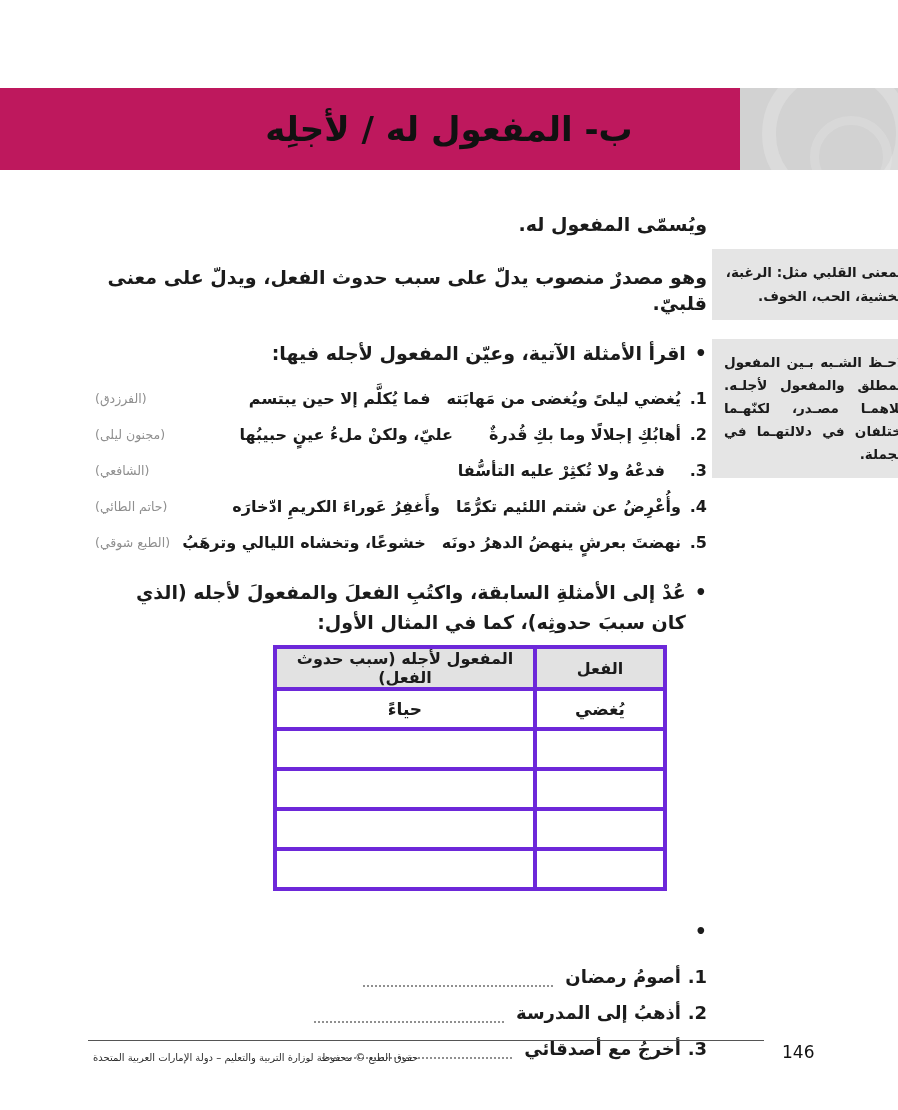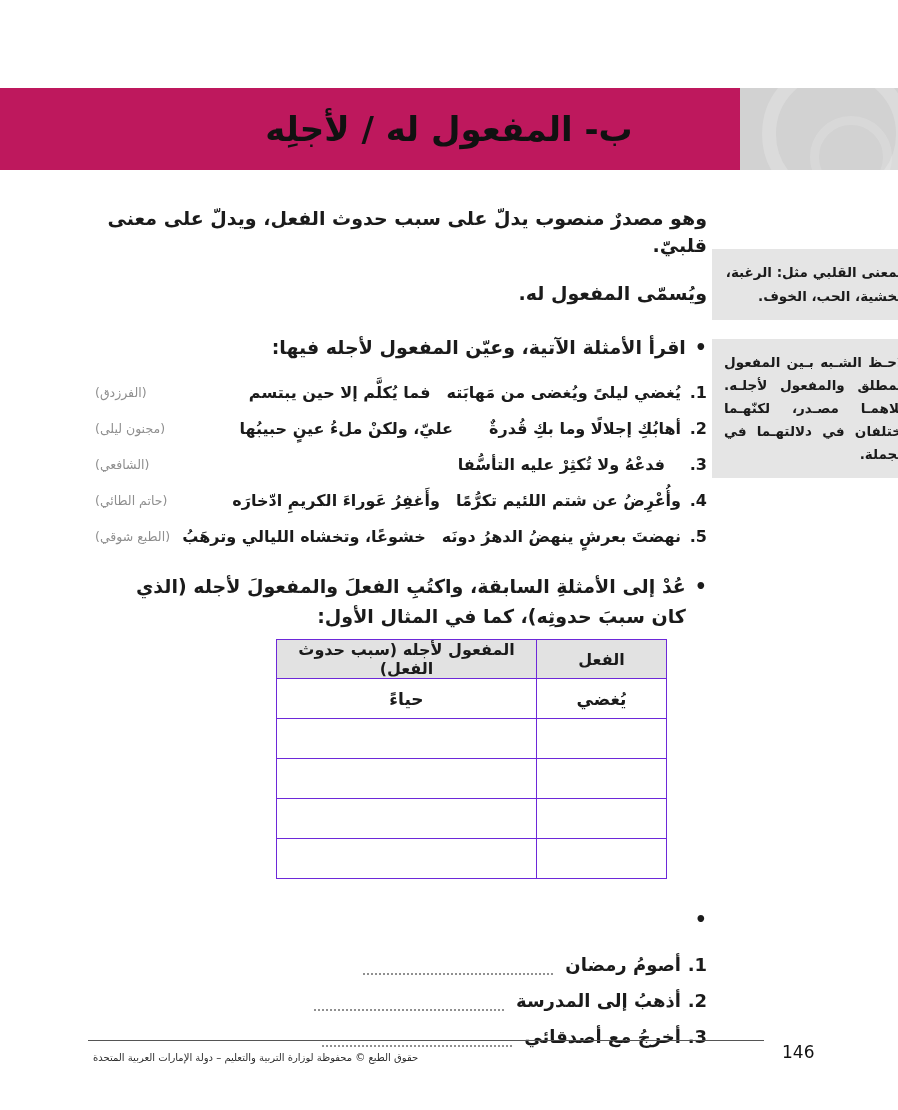--- a/index.html
+++ b/index.html
@@ -91,21 +91,21 @@
     color: #8f8f8f; font-size: 12.5px; font-weight: normal;
   }
 
   
   .grammar-table {
     border-collapse: collapse;
     margin: 8px 40px 0 0;
     direction: rtl;
   }
   .grammar-table th, .grammar-table td {
-    border: 1px solid #6d28d9;
+    border: 4px solid #6d28d9;
     text-align: center; vertical-align: middle;
   }
   .grammar-table th {
     background: #e2e2e2;
     font-size: 16px; font-weight: bold;
     height: 38px; padding: 0 10px;
   }
   .col-verb { width: 130px; }
   .col-object { width: 260px; }
   .grammar-table td { height: 40px; font-size: 17px; font-weight: bold; }
@@ -147,22 +147,22 @@
   <header class="banner">
     <div class="banner-accent"></div>
     <h1 class="banner-title">ب- المفعول له / لأجلِه</h1>
   </header>
 
   <aside class="side-note side-note-1">المعنى القلبي مثل: الرغبة، الخشية، الحب، الخوف.</aside>
   <aside class="side-note side-note-2">لاحـظ الشـبه بـين المفعول المطلق والمفعول لأجلـه. كلاهمـا مصـدر، لكنّهـما يختلفان في دلالتهـما في الجملة.</aside>
 
   <main class="main">
 
+    <p class="intro intro-1">ويُسمّى المفعول له.</p>
     <p class="intro intro-2">وهو مصدرٌ منصوب يدلّ على سبب حدوث الفعل، ويدلّ على معنى قلبيّ.</p>
-    <p class="intro intro-1">ويُسمّى المفعول له.</p>
 
     <div class="instruction">
       <span class="bullet"></span>
       <span class="instruction-text">اقرأ الأمثلة الآتية، وعيّن المفعول لأجله فيها:</span>
     </div>
 
     <div class="examples">
       <div class="example">
         <span class="v-num">1.</span>
         <span class="hem1">يُغضي ليلىً ويُغضى من مَهابَته</span>

